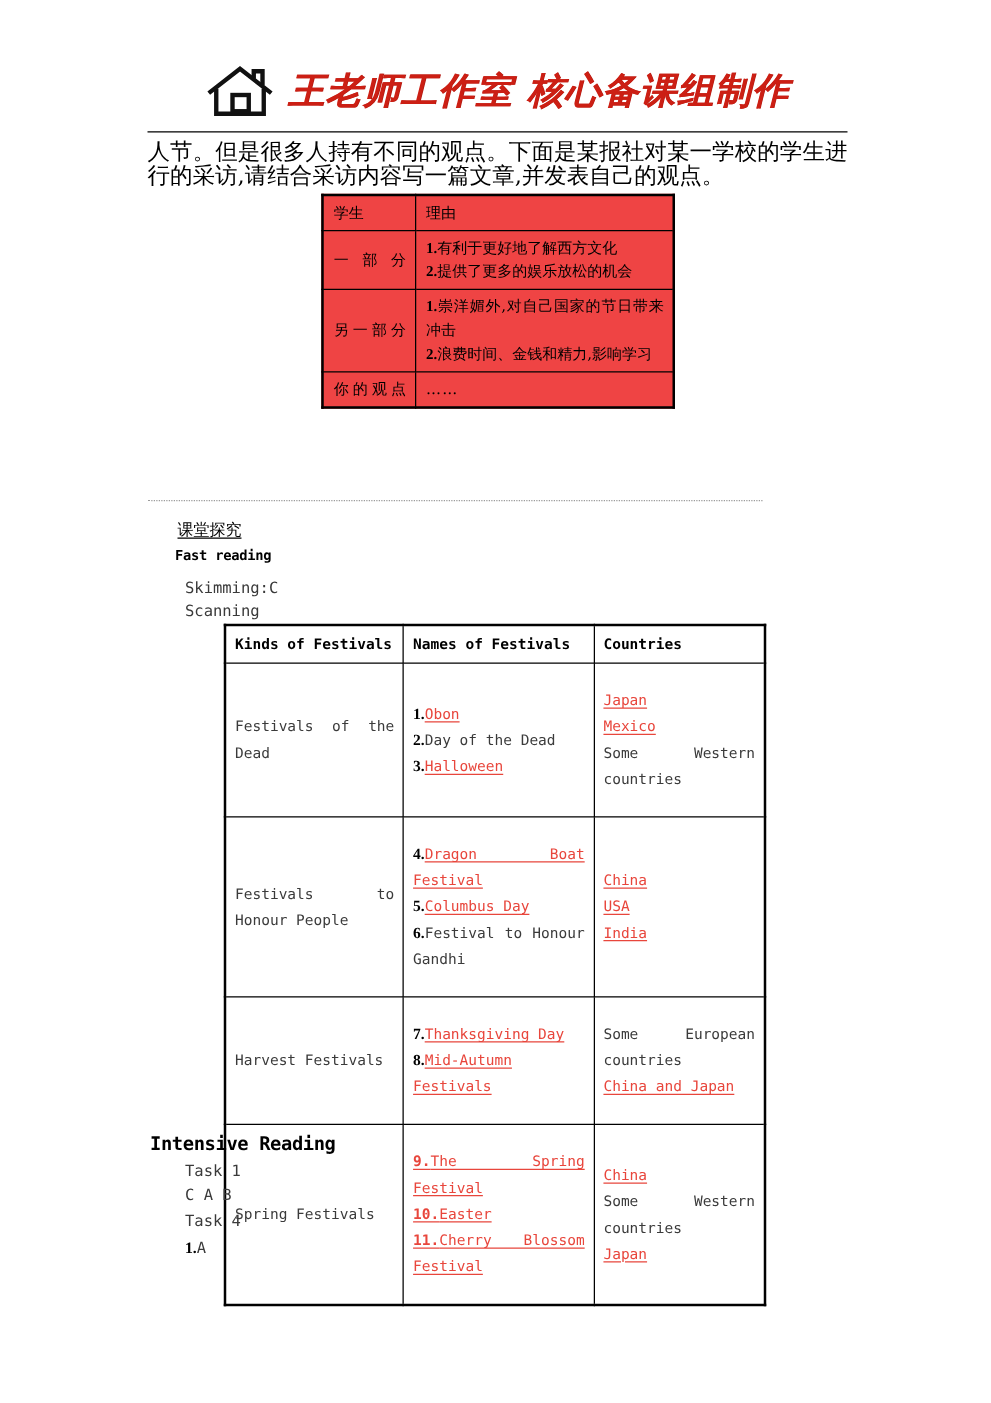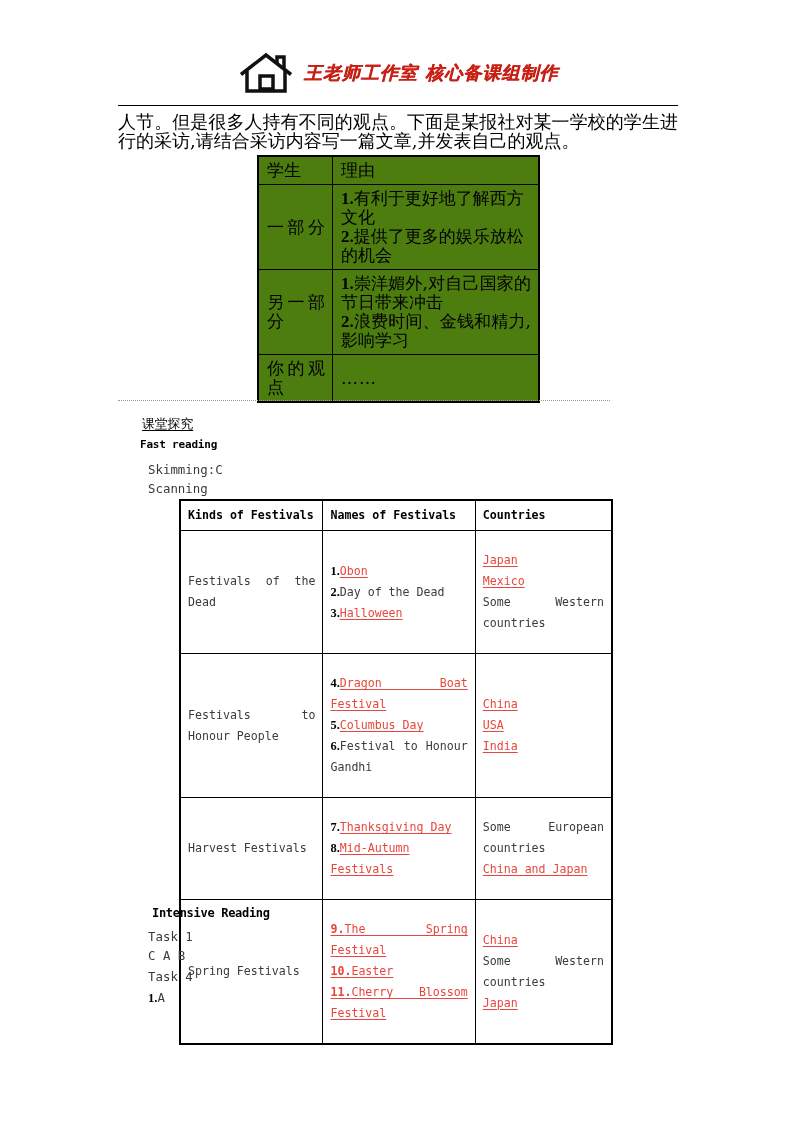--- a/index.html
+++ b/index.html
@@ -42,21 +42,21 @@
   .house-icon {
     flex: 0 0 auto;
     width: 56px;
     height: 44px;
     display: block;
   }
   .logo-text {
     font-family: "DejaVu Serif", serif;
     font-weight: bold;
     font-style: italic;
-    font-size: 18px;
+    font-size: 29px;
     letter-spacing: 1px;
     color: #cc1f14;
     white-space: nowrap;
     text-shadow: 0.5px 0 0 #b01810;
     text-align: center;
   }
 
   
   .intro {
     position: absolute;
@@ -71,22 +71,22 @@
 
   
   .tbl1 {
     position: absolute;
     left: 257px;
     top: 155px;
     width: 283px;
     border-collapse: collapse;
     border: 2.2px solid #000;
     font-family: "DejaVu Serif", serif;
-    font-size: 17px;
-    background: #4d7c0f;
+    font-size: 12px;
+    background: #ef4444;
   }
   .tbl1 td {
     border: 1px solid #000;
     padding: 4px 7px 4px 8px;
     vertical-align: middle;
     line-height: 19px;
   }
   .tbl1 td.c1 {
     width: 62px;
     text-align: justify;
@@ -217,24 +217,23 @@
     font-size: 12.4px;
   }
   .line { display: block; }
 
   
   .intensive {
     position: absolute;
     left: 120px;
     top: 906px;
     font-family: "DejaVu Sans Mono", monospace;
-    font-size: 12px;
+    font-size: 15px;
     font-weight: bold;
     letter-spacing: -0.3px;
-    margin-left: 32px;
   }
   .bl {
     position: absolute;
     left: 148px;
     font-family: "DejaVu Sans Mono", monospace;
     font-size: 12.4px;
     color: #3a3a3a;
   }
   .bl1 { top: 929px; }
   .bl2 { top: 948px; }

